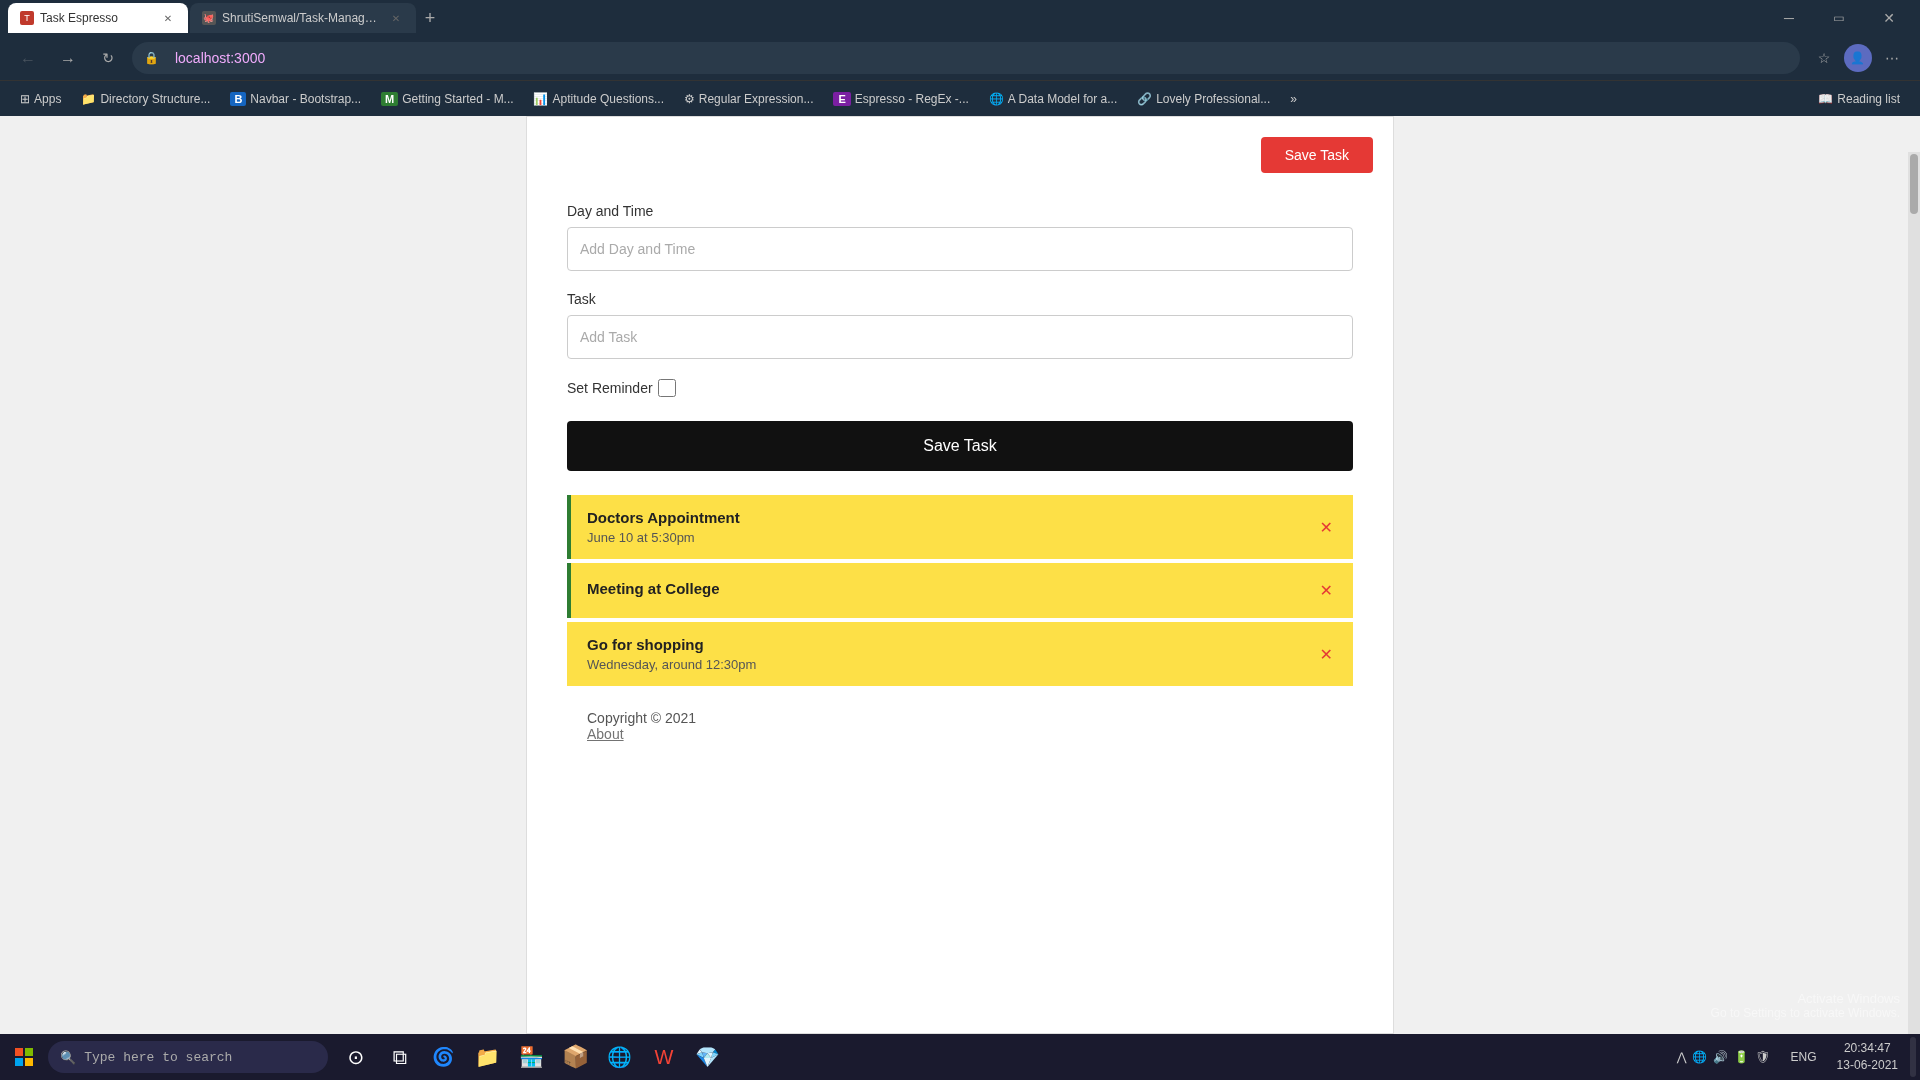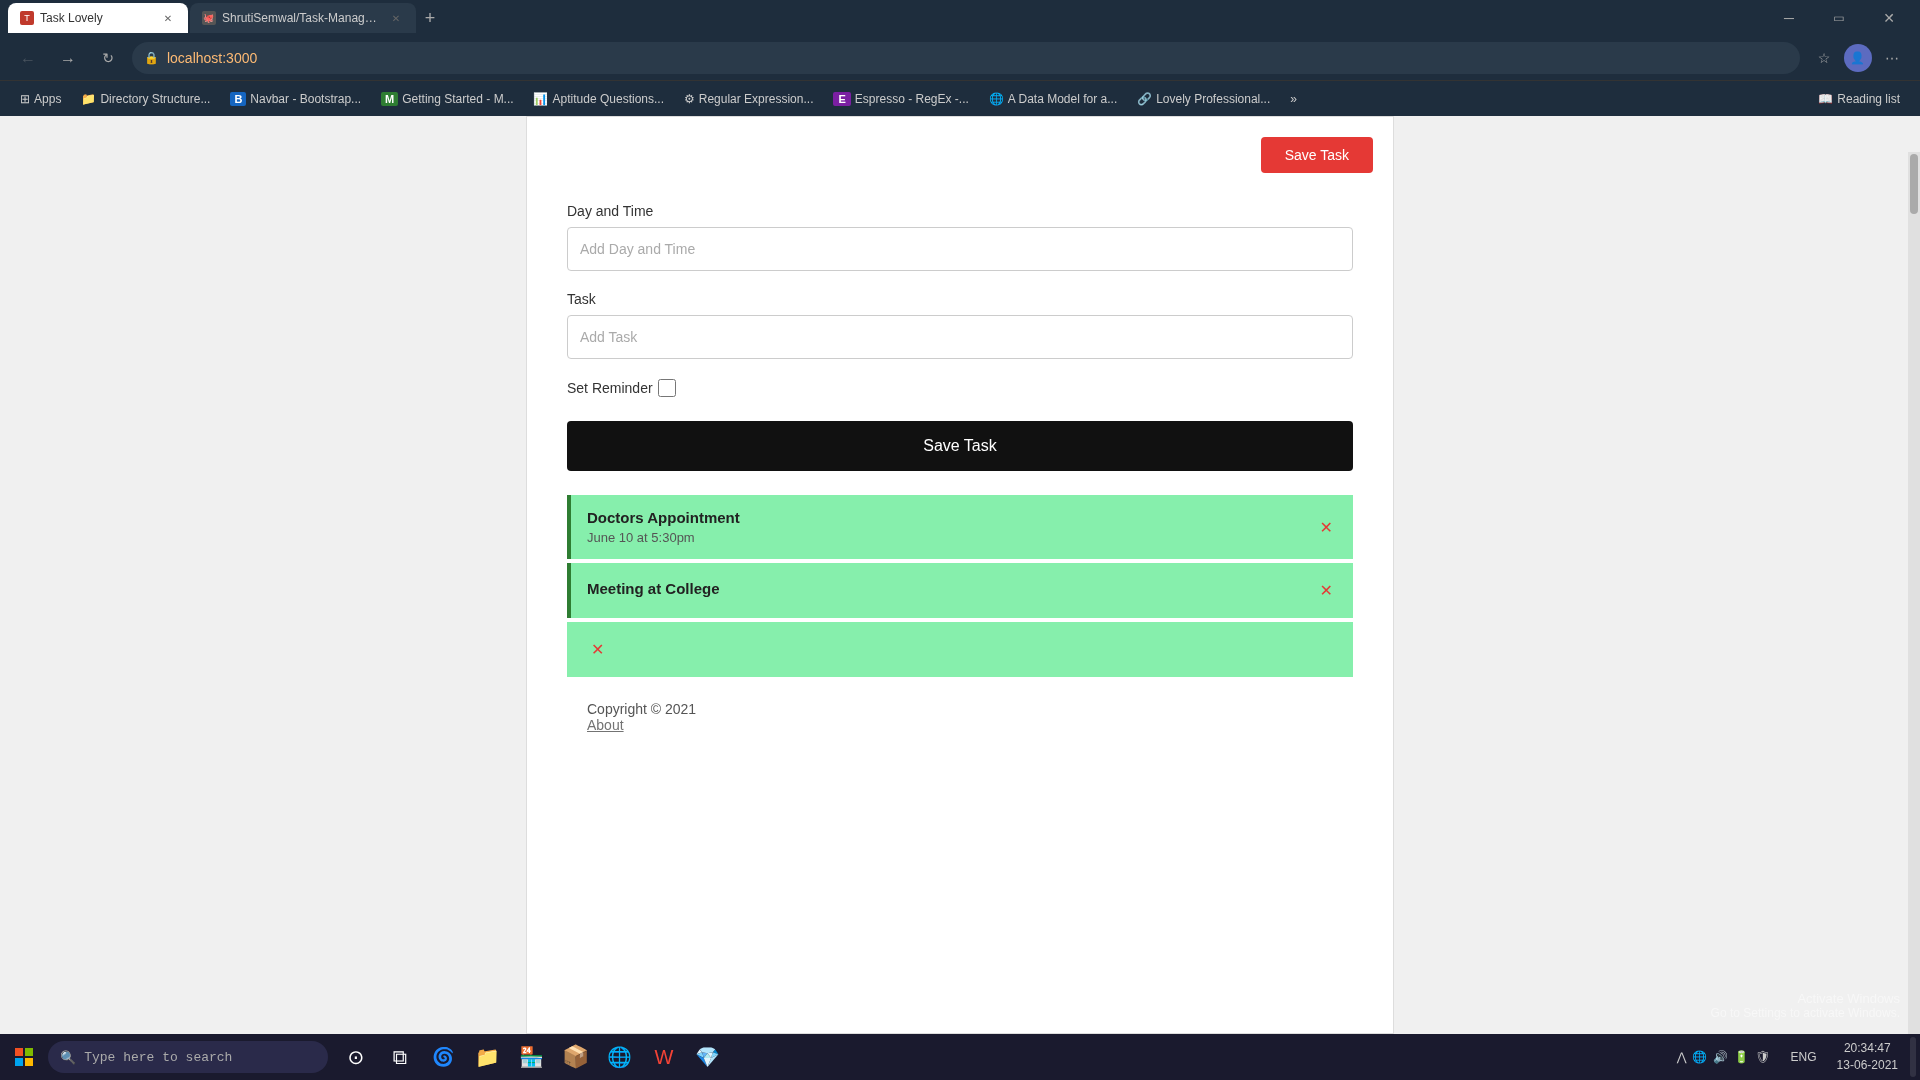--- a/index.html
+++ b/index.html
@@ -289,21 +289,21 @@
       display: flex;
       flex-direction: column;
       gap: 0;
     }
 
     .task-item {
       display: flex;
       align-items: center;
       justify-content: space-between;
       padding: 14px 16px;
-      background: #86efac;
+      background: #fde047;
       border-left: 4px solid transparent;
       margin-bottom: 4px;
     }
 
     .task-item.has-border {
       border-left-color: #2e7d32;
     }
 
     .task-info { flex: 1; }
 
@@ -463,21 +463,21 @@
   </style>
 </head>
 <body>
 
 <div class="browser-chrome">
 
   <div class="title-bar">
     <div class="tab-bar" style="flex:1; display:flex; align-items:center; background:transparent; height:36px; padding:0;">
       <div class="tab active">
         <span class="tab-icon" style="background:#c0392b; font-size:9px;">T</span>
-        <span>Task Lovely</span>
+        <span>Task Espresso</span>
         <span class="close-btn">✕</span>
       </div>
       <div class="tab" style="margin-left:2px;">
         <span class="tab-icon" style="background:#555; font-size:9px;">🐙</span>
         <span style="max-width:160px; overflow:hidden; text-overflow:ellipsis; white-space:nowrap;">ShrutiSemwal/Task-Manager: A...</span>
         <span class="close-btn">✕</span>
       </div>
       <div class="new-tab-btn">+</div>
     </div>
     <div class="window-controls">
@@ -487,21 +487,21 @@
       <div class="win-ctrl close" style="font-size:14px; color:#aaa;">✕</div>
     </div>
   </div>
 
   <div class="address-bar">
     <div class="nav-btn disabled">←</div>
     <div class="nav-btn">→</div>
     <div class="nav-btn" style="font-size:14px;">↻</div>
     <div class="url-bar">
       <span class="url-icon">🔒</span>
-      <span style="color:#fdba74; font-size:14px;">localhost:3000</span>
+      <span style="color:#f0abfc; font-size:14px;margin-left:8px;">localhost:3000</span>
     </div>
     <div class="address-bar-actions">
       <div class="addr-action">☆</div>
       <div class="addr-action" style="width:28px; height:28px; border-radius:50%; background:#5c6bc0; color:white; font-size:12px;">👤</div>
       <div class="addr-action">⋯</div>
     </div>
   </div>
 
   <div class="bookmarks-bar">
     <div class="bookmark">
@@ -586,20 +586,24 @@
         </div>
 
         <div class="task-item has-border">
           <div class="task-info">
             <div class="task-title">Meeting at College</div>
           </div>
           <span class="task-delete">✕</span>
         </div>
 
         <div class="task-item">
+          <div class="task-info">
+            <div class="task-title">Go for shopping</div>
+            <div class="task-time">Wednesday, around 12:30pm</div>
+          </div>
           <span class="task-delete">✕</span>
         </div>
 
       </div>
 
       
       <div class="footer">
         <p>Copyright © 2021</p>
         <a href="#">About</a>
       </div>

